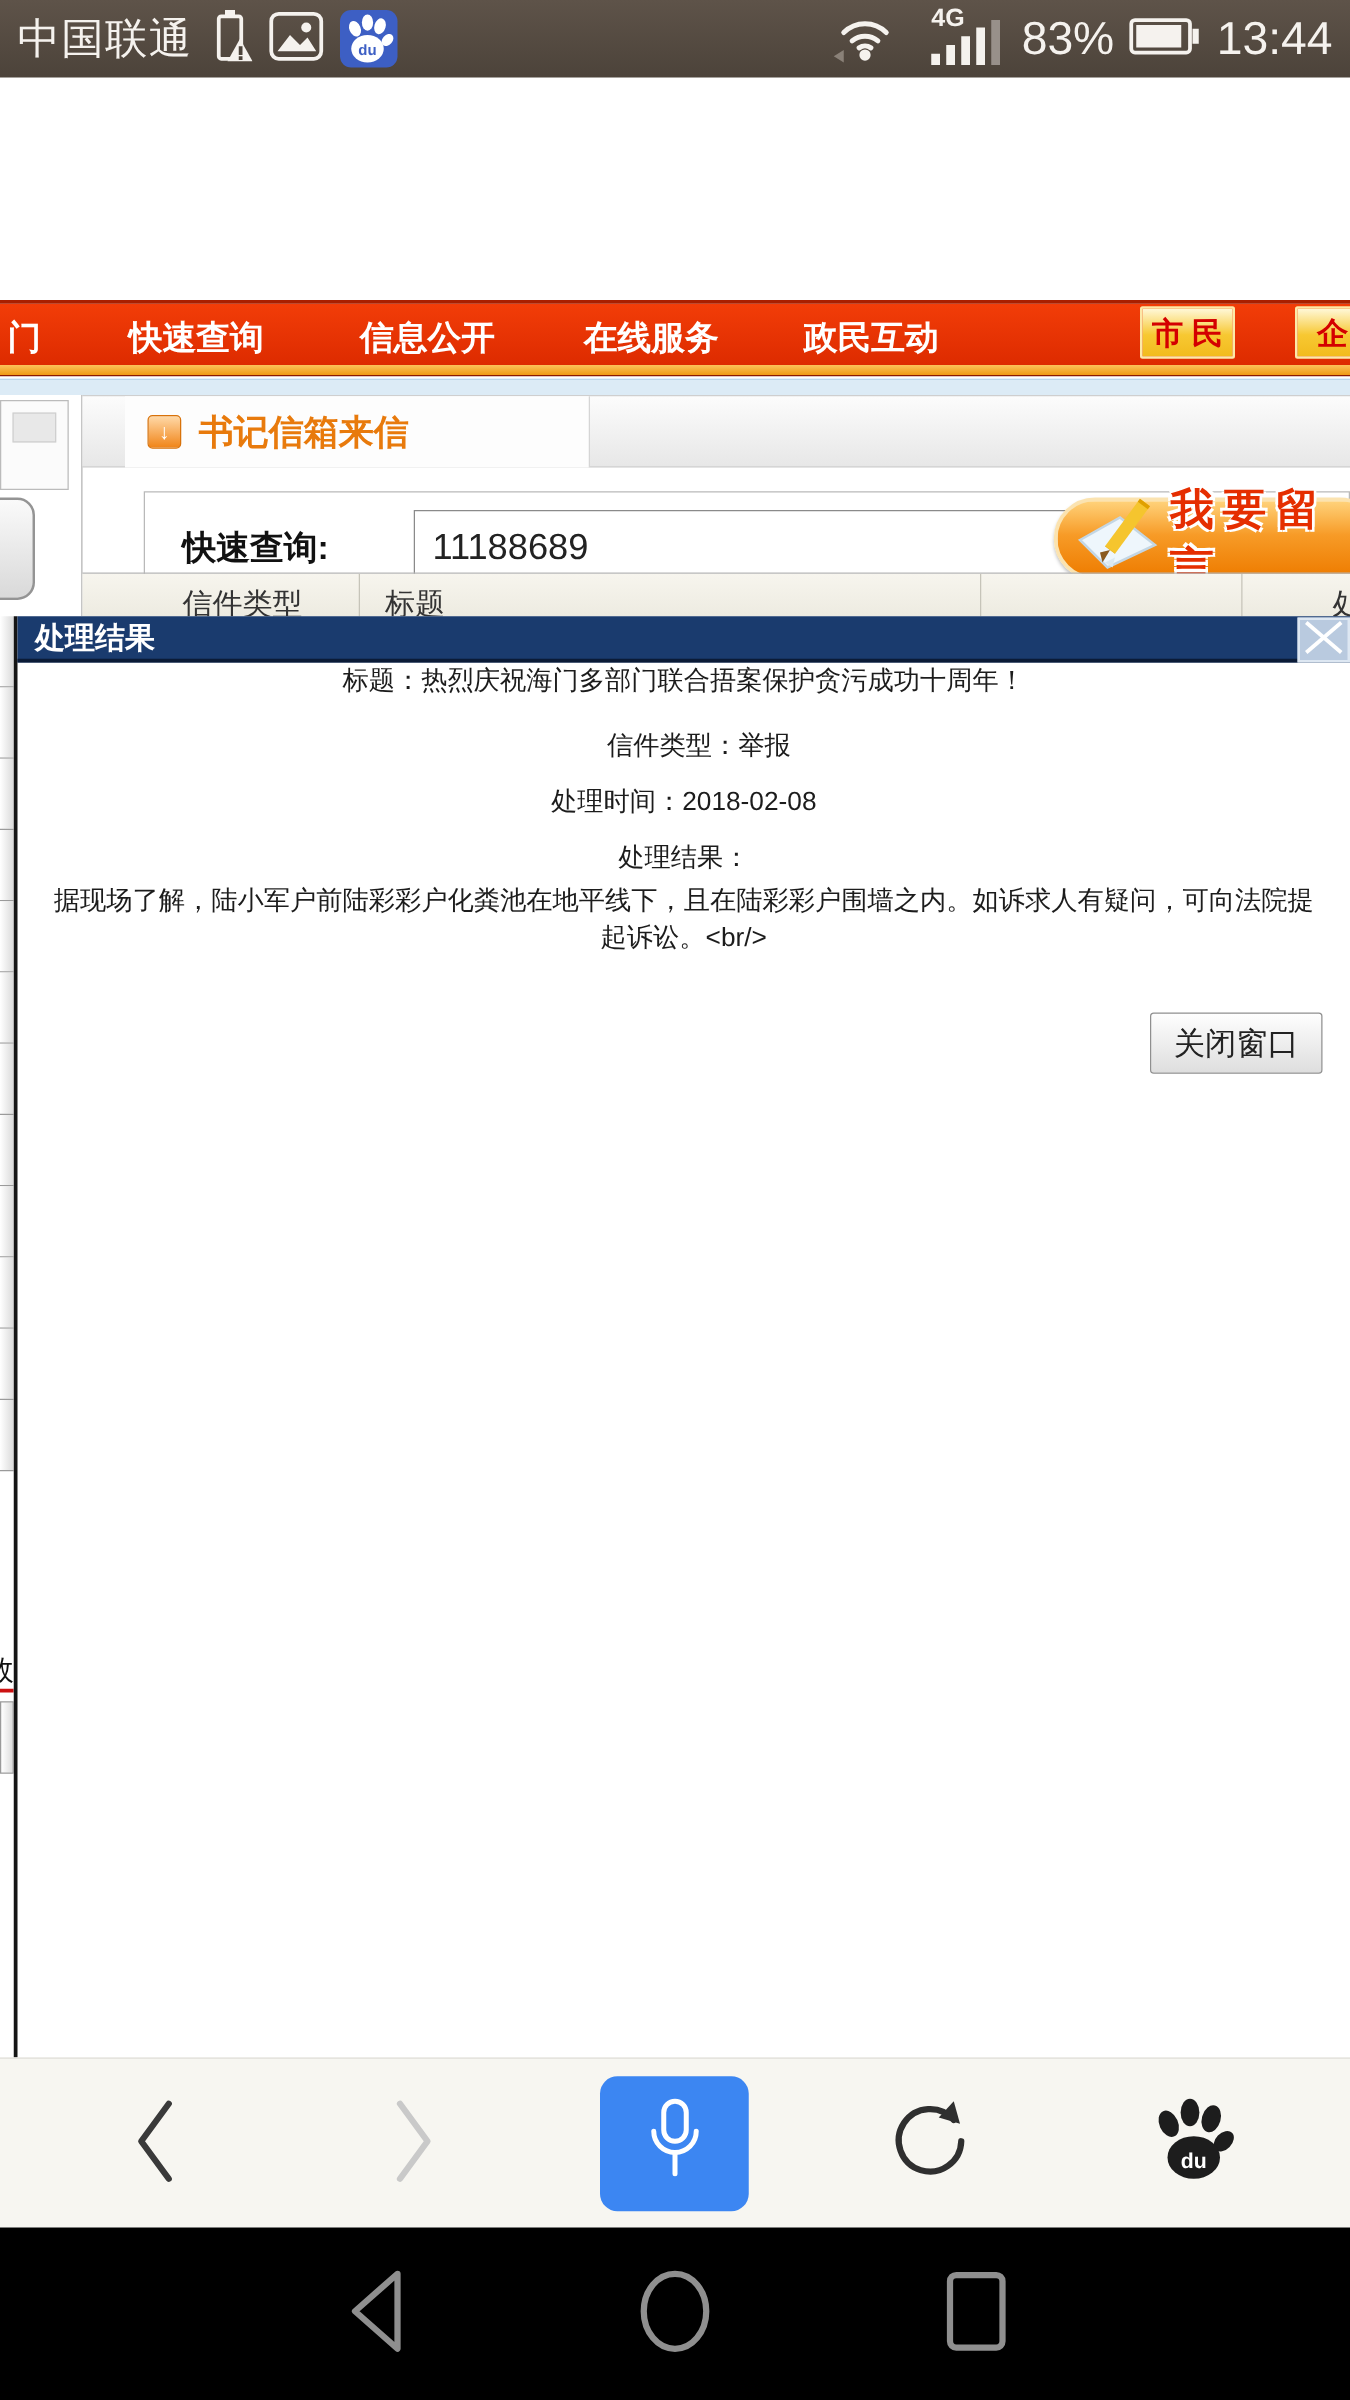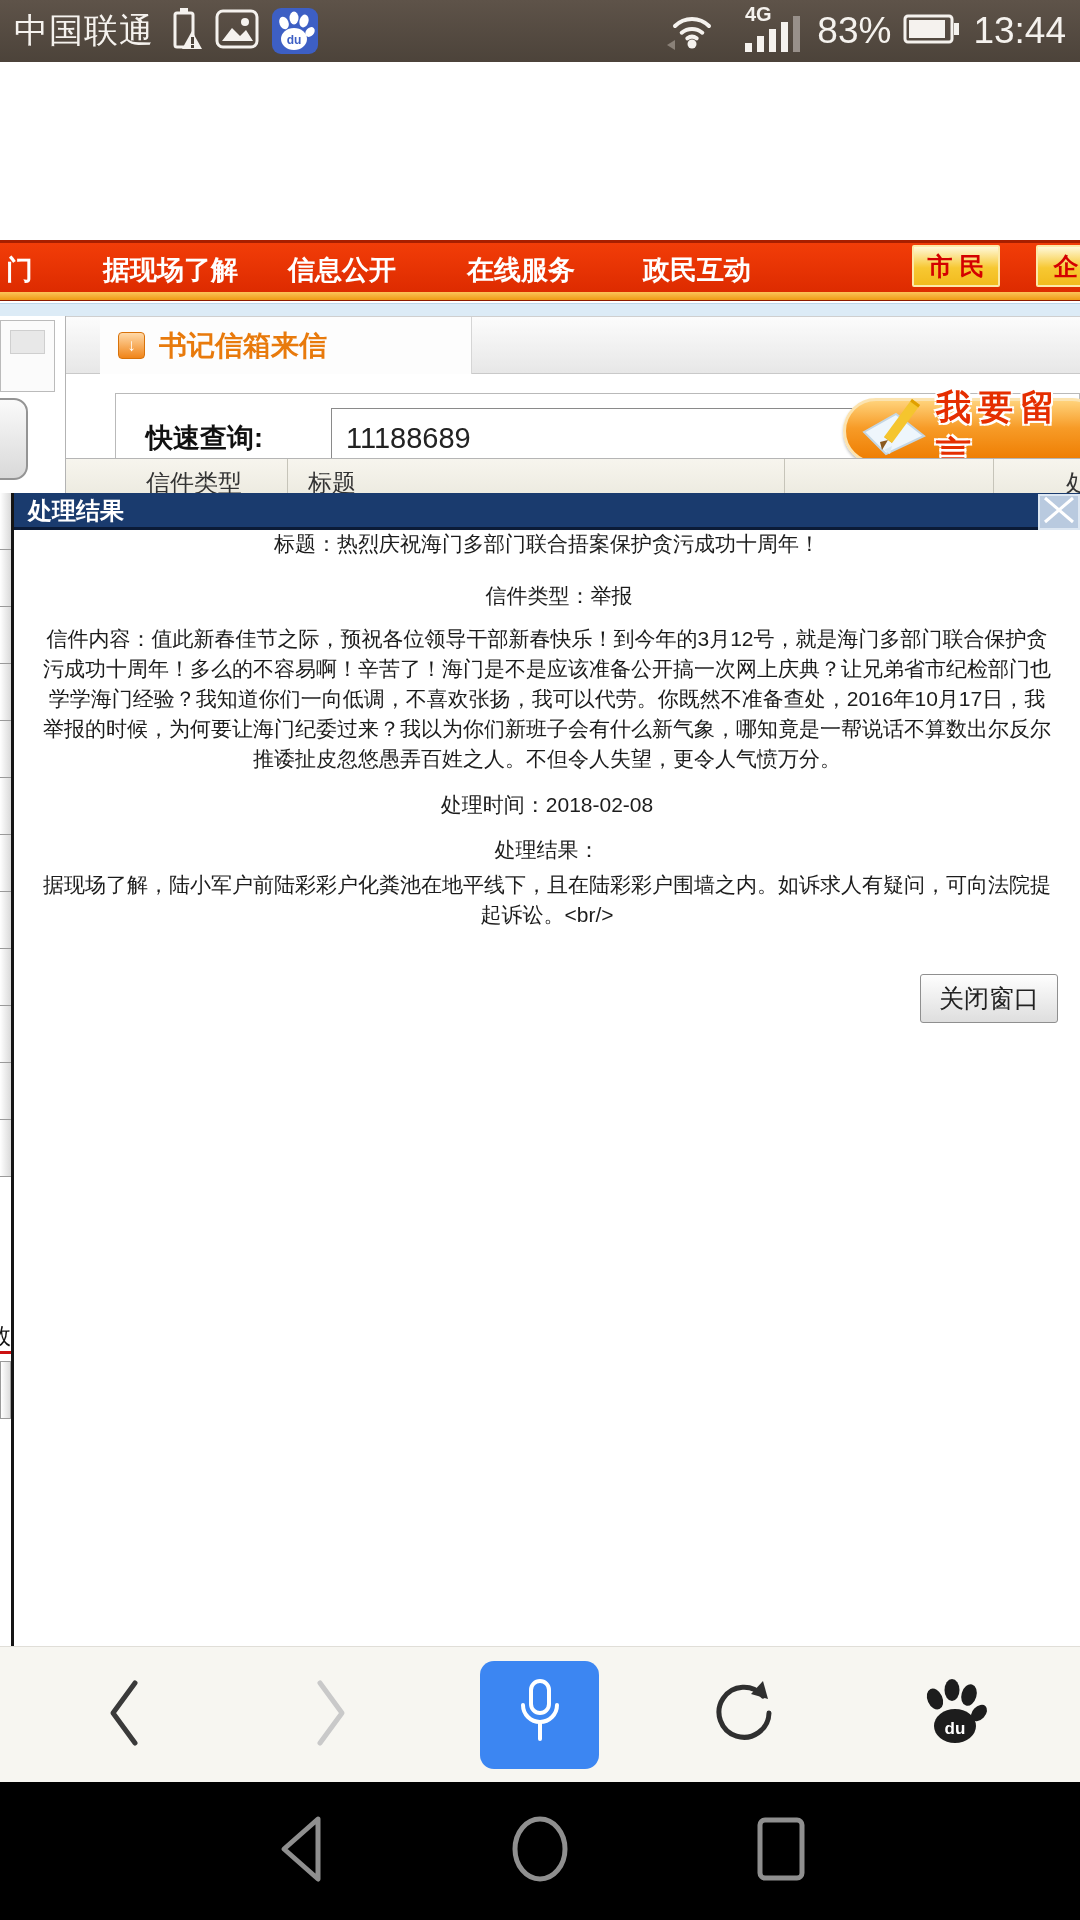--- a/index.html
+++ b/index.html
@@ -173,25 +173,25 @@
           </svg>
       </span>
       <span class="sb-time">13:44</span>
     </div>
   </div>
 
   <div class="navbar">
     <div class="nav-body"></div>
     <div class="nav-gold"></div>
     <span class="nav-item" style="left:6px;">门</span>
-    <span class="nav-item" style="left:103px;">据现场了解</span>
+    <span class="nav-item" style="left:103px;">快速查询</span>
     <span class="nav-item" style="left:288px;">信息公开</span>
     <span class="nav-item" style="left:467px;">在线服务</span>
     <span class="nav-item" style="left:643px;">政民互动</span>
-    <div class="nav-btn" style="left:912px; width:88px;">市 民</div>
+    <div class="nav-btn" style="left:912px; width:76px;">市 民</div>
     <div class="nav-btn" style="left:1036px; width:60px;">企</div>
   </div>
 
   <div class="blue-strip"></div>
   <div class="content-left-line"></div>
 
   <div class="lbox-a">
       <div class="lbox-a-in"></div>
     </div>
   <div class="lbox-b"></div>
@@ -268,21 +268,20 @@
           <svg width="34" height="30" viewBox="0 0 34 30">
               <line x1="3" y1="3" x2="31" y2="27" stroke="#fff" stroke-width="3"></line>
               <line x1="31" y1="3" x2="3" y2="27" stroke="#fff" stroke-width="3"></line>
             </svg>
         </span>
       </div>
     </div>
     <div class="m-body">
       <p class="m-line mt-title">标题：热烈庆祝海门多部门联合捂案保护贪污成功十周年！</p>
       <p class="m-line mt-type">信件类型：举报</p>
-      <p class="m-para">信件内容：值此新春佳节之际，预祝各位领导干部新春快乐！到今年的3月12号，就是海门多部门联合保护贪污成功十周年！多么的不容易啊！辛苦了！海门是不是应该准备公开搞一次网上庆典？让兄弟省市纪检部门也学学海门经验？我知道你们一向低调，不喜欢张扬，我可以代劳。你既然不准备查处，2016年10月17日，我举报的时候，为何要让海门纪委过来？我以为你们新班子会有什么新气象，哪知竟是一帮说话不算数出尔反尔推诿扯皮忽悠愚弄百姓之人。不但令人失望，更令人气愤万分。</p>
       <p class="m-line mt-time">处理时间：2018-02-08</p>
       <p class="m-line mt-result">处理结果：</p>
       <p class="m-para2">据现场了解，陆小军户前陆彩彩户化粪池在地平线下，且在陆彩彩户围墙之内。如诉求人有疑问，可向法院提起诉讼。&lt;br/&gt;</p>
       <div class="m-btn-row">
         <button class="m-close-btn">关闭窗口</button>
       </div>
     </div>
   </div>
 
   <div class="toolbar">

